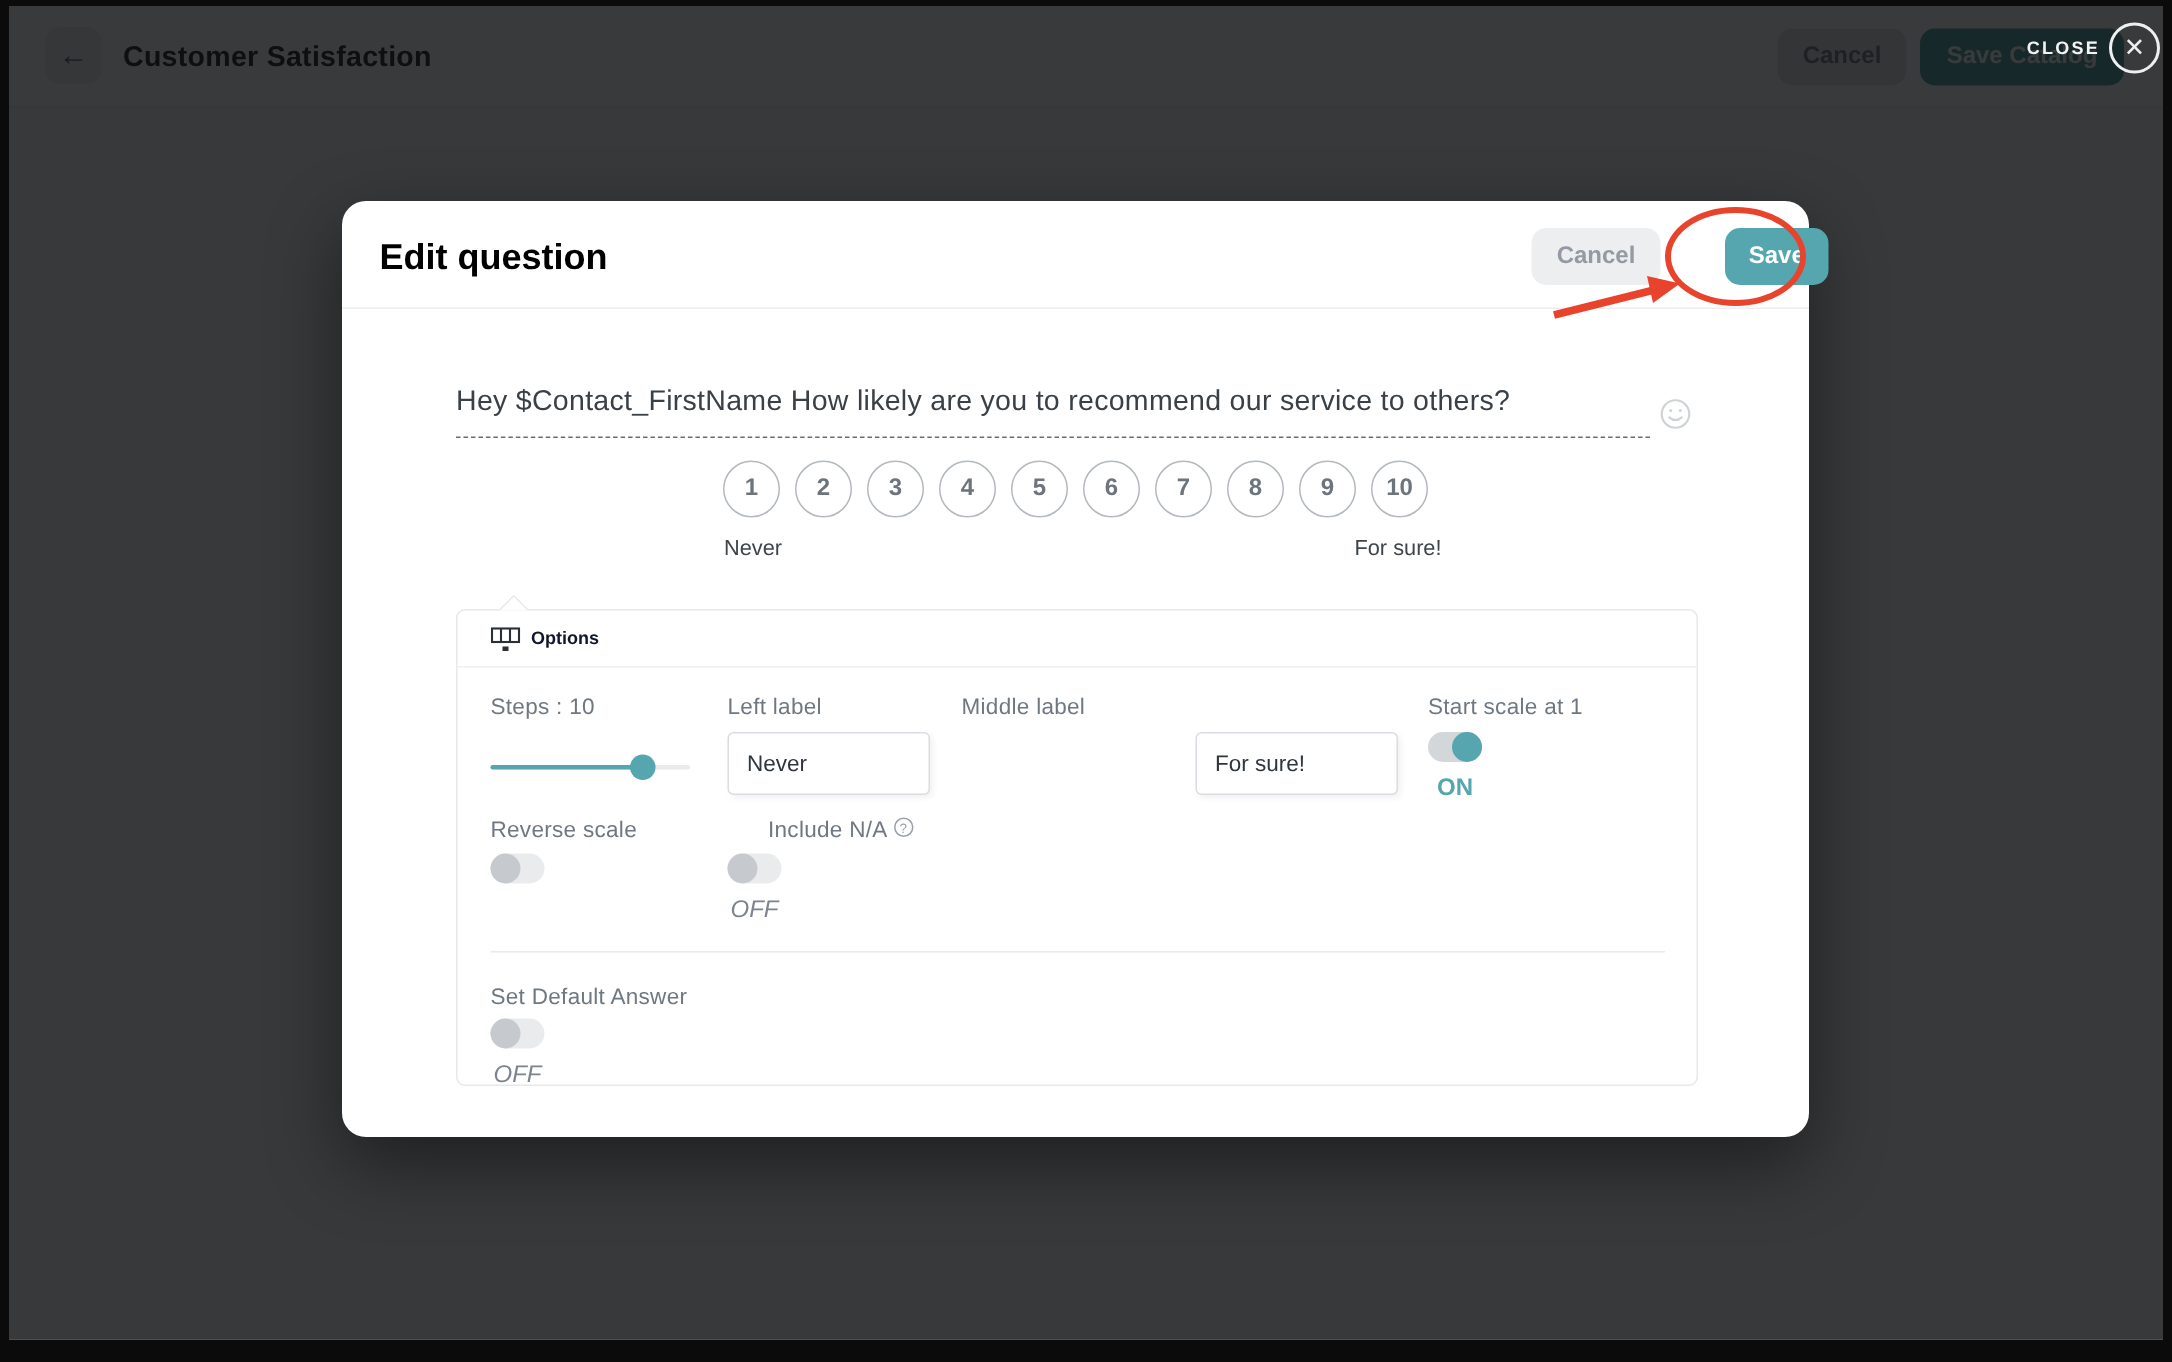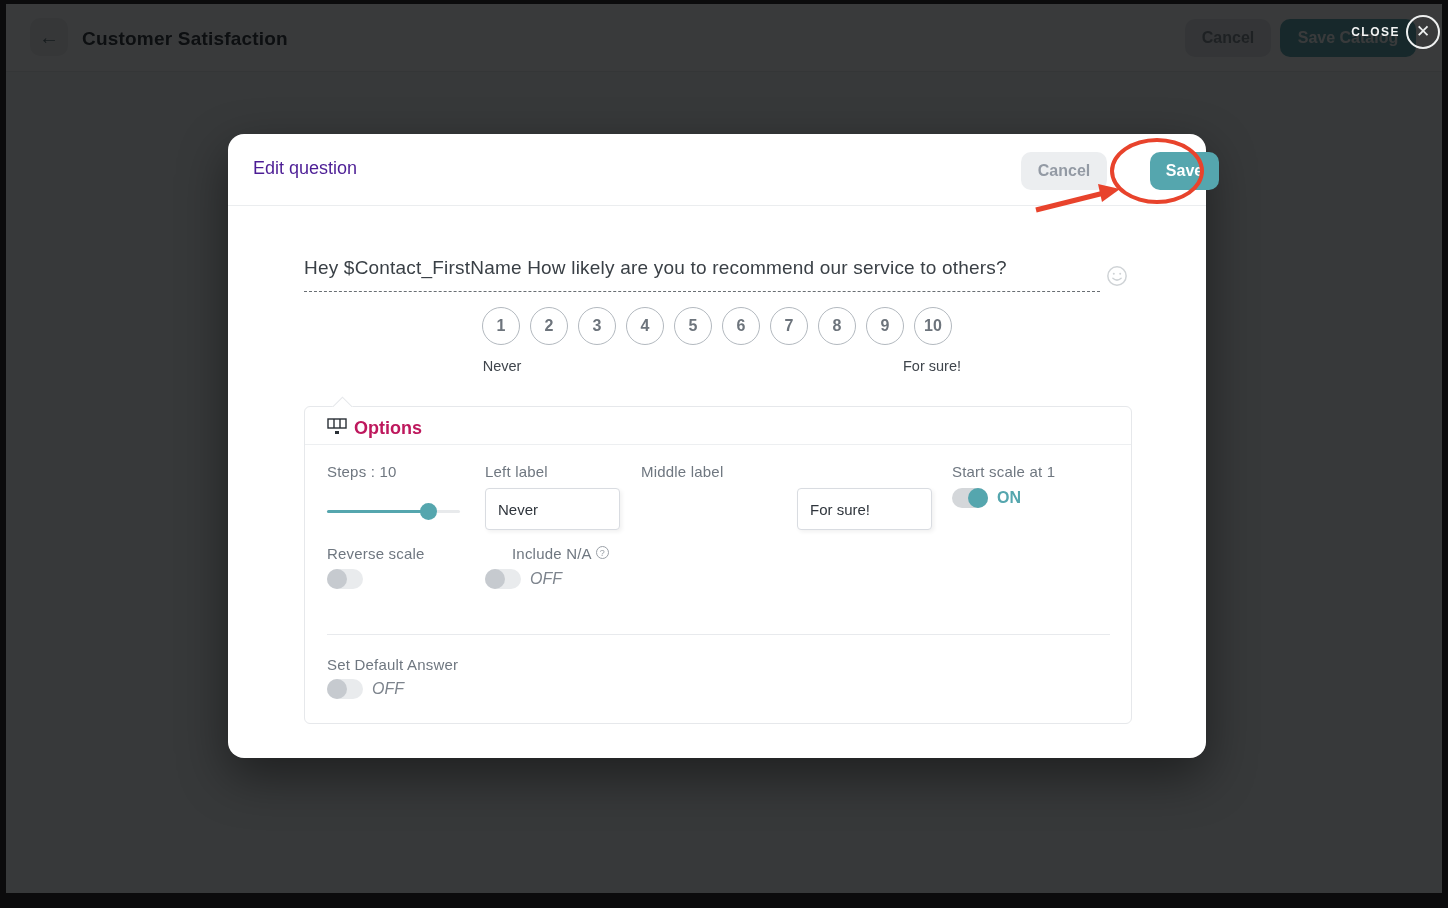--- a/index.html
+++ b/index.html
@@ -59,21 +59,21 @@
   .modal{
     position:absolute; left:228px; top:134px; width:978px; height:624px;
     background:#ffffff; border-radius:16px; z-index:4;
     box-shadow:0 18px 50px rgba(0,0,0,.45);
   }
   .modal-header{
     position:absolute; left:0; top:0; right:0; height:72px;
     border-bottom:1px solid #ebedef;
   }
   .modal-title{
-    position:absolute; left:25px; top:24px; font-size:18px; font-weight:normal; color:#4c1d95;
+    position:absolute; left:25px; top:24px; font-size:24px; font-weight:bold; color:#000000;
   }
   .m-cancel{
     position:absolute; left:793px; top:18px; width:86px; height:38px;
     background:#eceef0; border:none; border-radius:10px;
     color:#939aa4; font-size:16px; font-weight:bold; font-family:inherit; cursor:pointer;
   }
   .m-save{
     position:absolute; left:922px; top:18px; width:69px; height:38px;
     background:var(--teal); border:none; border-radius:10px;
     color:#ffffff; font-size:16px; font-weight:bold; font-family:Liberation Sans, sans-serif; cursor:pointer;
@@ -118,21 +118,21 @@
   }
   .panel-caret{
     position:absolute; left:26px; top:-11px; width:22px; height:11px; overflow:hidden;
   }
   .panel-caret::before{
     content:""; position:absolute; left:3px; top:4px; width:15px; height:15px;
     background:#fff; border:1px solid #e6e8eb; transform:rotate(45deg);
   }
   .panel-head{ position:absolute; left:0; top:0; right:0; height:38px; border-bottom:1px solid #edeff1;}
   .options-icon{ position:absolute; left:22px; top:11px; }
-  .options-title{ position:absolute; left:49px; top:11px; font-size:18px; font-weight:bold; color:#be185d;}
+  .options-title{ position:absolute; left:49px; top:11px; font-size:12px; font-weight:bold; color:#0f172a;}
   .opt-label{ position:absolute; font-size:15px; color:#6f7780; letter-spacing:.2px; white-space:nowrap;}
   .text-input{
     position:absolute; width:135px; height:42px;
     border:1px solid #d9dce1; border-radius:4px; background:#fff;
     font-family:inherit; font-size:15px; color:#2f353c; padding:0 12px;
     box-shadow:2px 2px 4px rgba(0,0,0,.06);
   }
   .text-input:disabled{
     background:#e9eaeb; border-color:#e9eaeb; box-shadow:none; color:#8b9097;
   }
@@ -145,21 +145,21 @@
     position:absolute; top:1px; width:17px; height:17px; margin-left:-9px;
     background:var(--teal); border-radius:50%;
   }
   
   .toggle{ position:relative; width:36px; height:20px; border-radius:10px; cursor:pointer; display:inline-block;}
   .toggle .knob{ position:absolute; top:0; width:20px; height:20px; border-radius:50%; }
   .toggle.on{ background:#d4d7da; }
   .toggle.on .knob{ right:0; background:var(--teal); }
   .toggle.off{ background:#e9ebed; }
   .toggle.off .knob{ left:0; background:#c6cacf; }
-  .toggle-row{ position:absolute; display:flex; align-items:center; gap:9px; }
+  .toggle-row{ position:absolute; display:flex; align-items:center; gap:9px;flex-direction:column; }
   .state-on{ font-size:16px; font-weight:bold; color:var(--teal); }
   .state-off{ font-size:16px; color:#7d848d;font-style:italic; }
   .help-icon{
     display:inline-block; width:13px; height:13px; border:1px solid #9aa0a7; border-radius:50%;
     font-size:9px; line-height:12px; text-align:center; color:#9aa0a7; vertical-align:3px; margin-left:4px;
   }
   .panel-divider{ position:absolute; left:22px; top:227px; width:783px; height:1px; background:#e8eaed;}
 </style>
 </head>
 <body>

